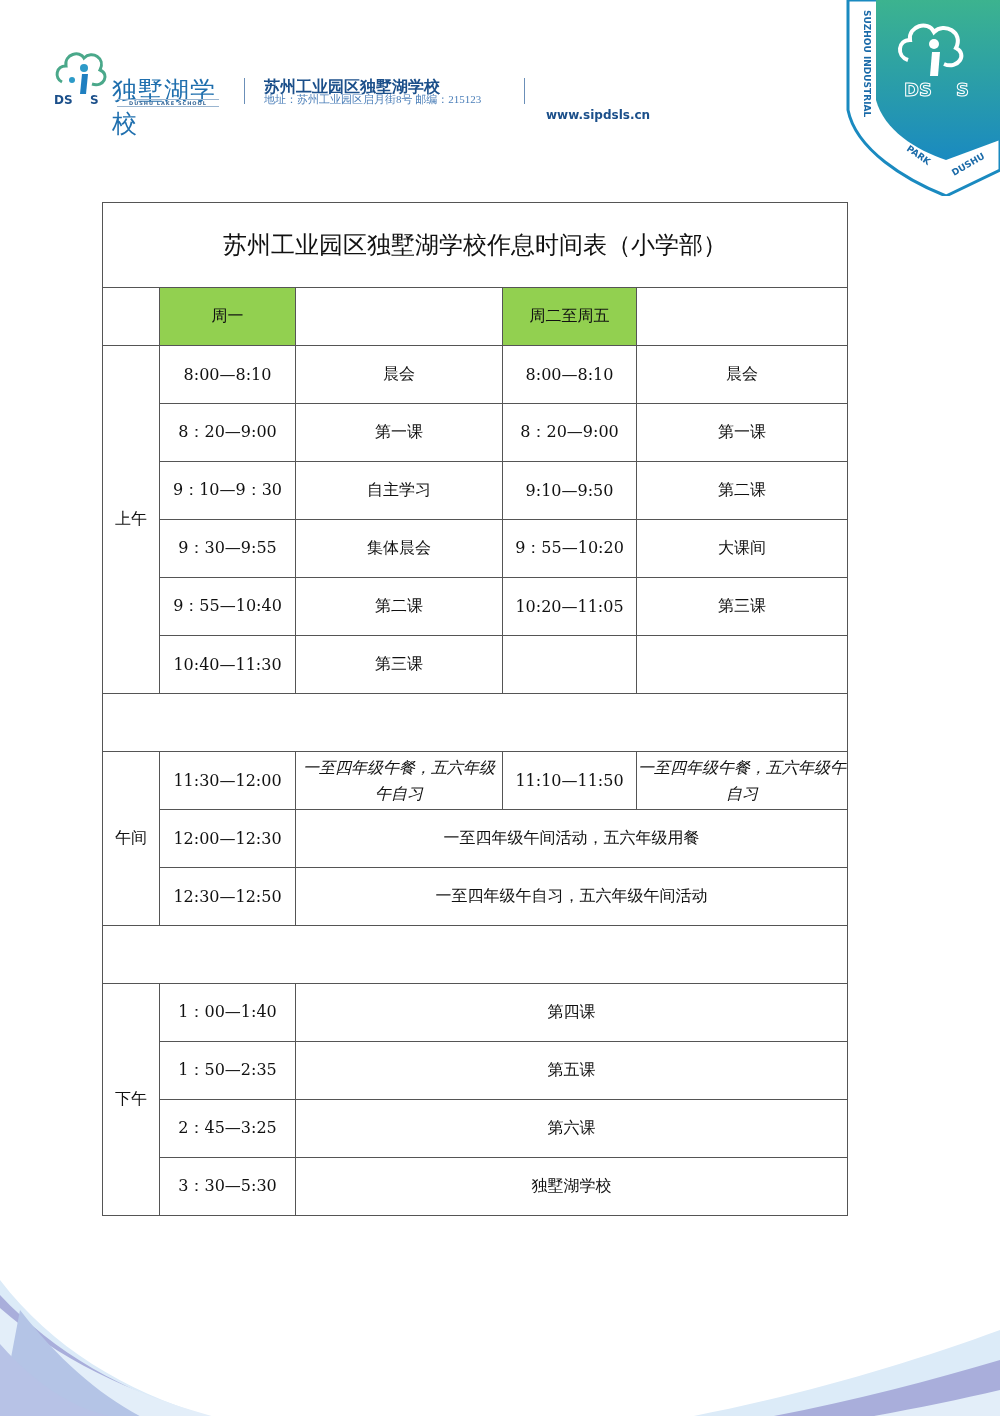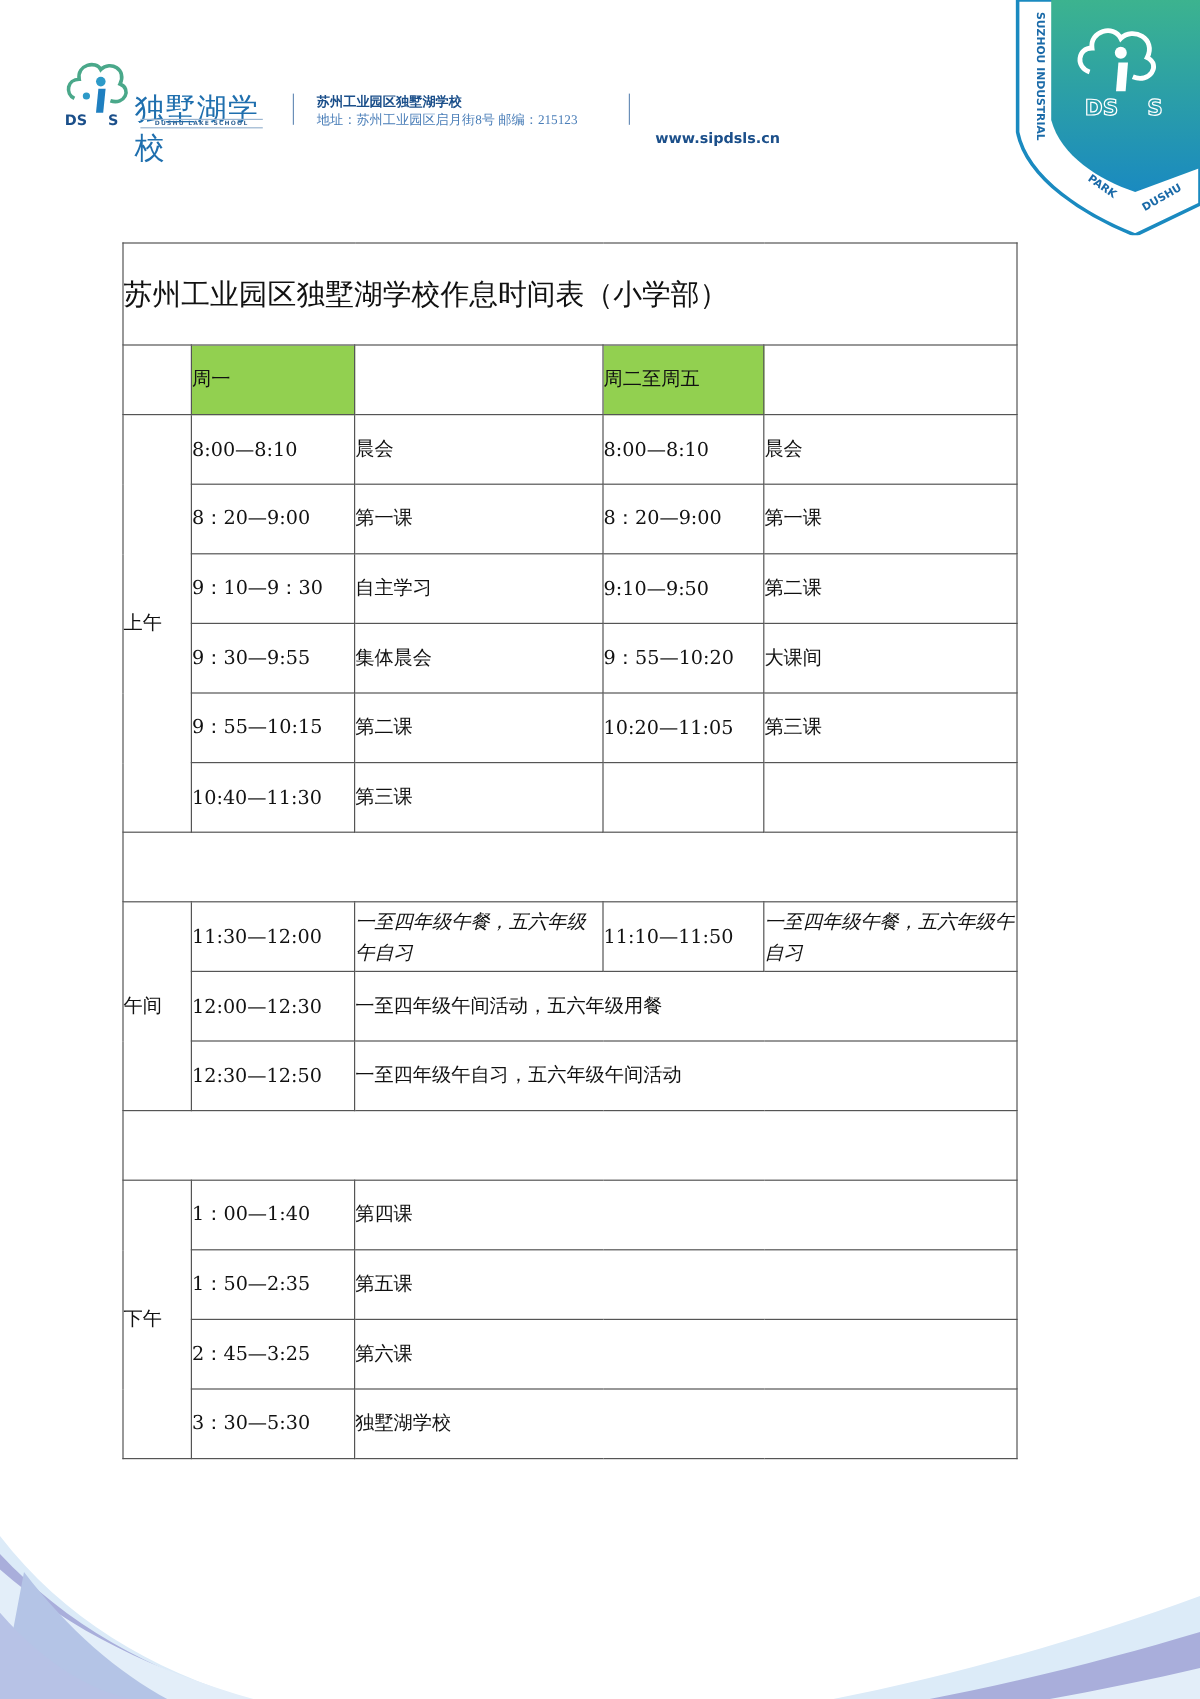--- a/index.html
+++ b/index.html
@@ -3,26 +3,26 @@
 <meta charset="utf-8">
 <style>
   html, body { margin:0; padding:0; }
   body { width:1000px; height:1416px; position:relative; background:#ffffff; overflow:hidden;
          font-family:"DejaVu Serif", "Liberation Serif", serif; color:#111; }
   .header { position:absolute; left:52px; top:44px; height:70px; width:620px; }
   .logo { position:absolute; left:0; top:0; width:175px; height:64px; }
   .logo-name { position:absolute; left:60px; top:30px; font-family:Liberation Sans, sans-serif; font-size:25px; color:#1f6fae; letter-spacing:1px; }
   .logo-sub { position:absolute; left:65px; top:55px; font-family:"DejaVu Sans", sans-serif; font-size:5px; color:#3a6a9a; font-weight:bold; letter-spacing:1px; border-top:1px solid #9ab5d0; border-bottom:1px solid #9ab5d0; padding:0 12px; }
   .sep { position:absolute; top:34px; width:1px; height:26px; background:#6b8fb8; }
-  .addr-title { position:absolute; left:212px; top:33px; font-family:Liberation Sans, sans-serif; font-size:11px; color:#1b4f8a; font-weight:bold; }
+  .addr-title { position:absolute; left:212px; top:33px; font-family:Liberation Sans, sans-serif; font-size:16px; color:#1b4f8a; font-weight:bold; }
   .addr-line { position:absolute; left:212px; top:48px; font-family:Liberation Serif, serif; font-size:11px; color:#4a7eb8; white-space:nowrap; }
   .website { position:absolute; left:494px; top:46px; font-family:"DejaVu Sans", sans-serif; font-size:12px; font-weight:bold; color:#1b4f8a;margin-top:18px; }
   .badge { position:absolute; left:846px; top:0; width:154px; height:196px; }
   table.sched { position:absolute; left:102px; top:202px; width:745px; border-collapse:collapse; table-layout:fixed; }
-  table.sched td { border:1px solid #555; vertical-align:middle; font-size:16px; padding:0; }
+  table.sched td { border:1px solid #555; text-align:center; vertical-align:middle; font-size:16px; padding:0; }
   .title-cell { height:84px; font-family:"DejaVu Sans", sans-serif; font-size:24px !important; }
   .hdr-green { background:#92d050; }
   tr.r58 td { height:57px; }
   .multi { line-height:26px;font-style:italic; }
   .wave { position:absolute; left:0; top:1240px; width:1000px; height:176px; }
 </style>
 </head>
 <body>
 
 <div class="header">
@@ -102,21 +102,21 @@
     <td>9:10—9:50</td>
     <td>第二课</td>
   </tr>
   <tr class="r58">
     <td>9：30—9:55</td>
     <td>集体晨会</td>
     <td>9：55—10:20</td>
     <td>大课间</td>
   </tr>
   <tr class="r58">
-    <td>9：55—10:15</td>
+    <td>9：55—10:40</td>
     <td>第二课</td>
     <td>10:20—11:05</td>
     <td>第三课</td>
   </tr>
   <tr class="r58">
     <td>10:40—11:30</td>
     <td>第三课</td>
     <td></td>
     <td></td>
   </tr>

